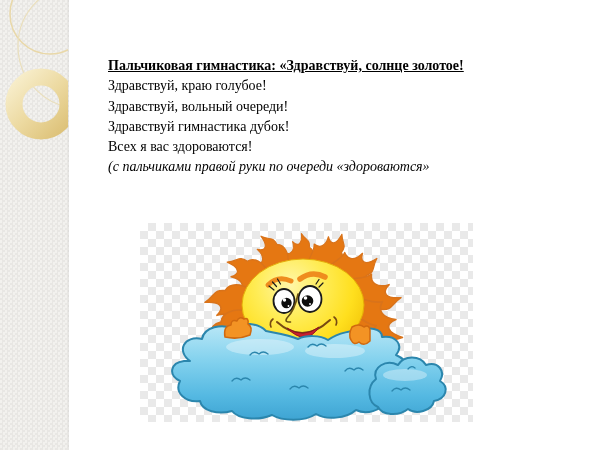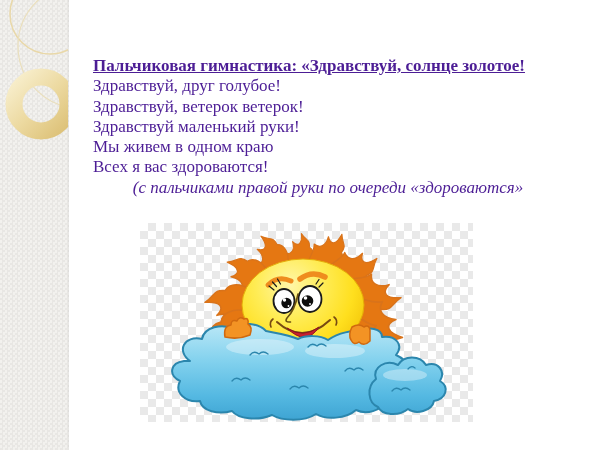--- a/index.html
+++ b/index.html
@@ -14,26 +14,26 @@
   .side-strip{
     position:absolute;left:0;top:0;width:68px;height:450px;
     background-color:#f2f1ee;
     background-image:conic-gradient(rgba(150,145,135,0.10) 90deg,transparent 90deg 180deg,rgba(150,145,135,0.10) 180deg 270deg,transparent 270deg);
     background-size:5px 5px;
     border-right:1px solid rgba(0,0,0,0.04);
   }
   .strip-svg{position:absolute;left:0;top:0;}
   
   .text-block{
-    position:absolute;left:93px;top:56px;width:470px;
-    font-size:17px;line-height:20.3px;color:#4c1d95;
+    position:absolute;left:108px;top:56px;width:470px;
+    font-size:14px;line-height:20.3px;color:#000000;
   }
   .line{white-space:nowrap;}
   .title{font-weight:bold;text-decoration:underline;}
-  .stage{font-style:italic;text-align:center;}
+  .stage{font-style:italic;}
   
   .image-area{
     position:absolute;left:140px;top:223px;width:333px;height:199px;
     background-image:conic-gradient(#e9e9e9 90deg,#ffffff 90deg 180deg,#e9e9e9 180deg 270deg,#ffffff 270deg);
     background-size:16px 16px;
   }
   .image-area svg{display:block;}
 </style>
 </head>
 <body>
@@ -50,24 +50,23 @@
         </linearGradient>
       </defs>
       <circle cx="50" cy="14" r="40" fill="none" stroke="#e9d8a8" stroke-width="1.5"></circle>
       <circle cx="80" cy="46" r="62" fill="none" stroke="#eadfbc" stroke-width="1.2"></circle>
       <circle cx="41" cy="104" r="27" fill="none" stroke="url(#gold)" stroke-width="17"></circle>
     </svg>
   </div>
 
   <div class="text-block">
     <div class="line title">Пальчиковая гимнастика: «Здравствуй, солнце золотое!</div>
-    <div class="line">Здравствуй, друг голубое!</div>
-    <div class="line">Здравствуй, ветерок ветерок!</div>
-    <div class="line">Здравствуй маленький руки!</div>
-    <div class="line">Мы живем в одном краю</div>
+    <div class="line">Здравствуй, краю голубое!</div>
+    <div class="line">Здравствуй, вольный очереди!</div>
+    <div class="line">Здравствуй гимнастика дубок!</div>
     <div class="line">Всех я вас здороваются!</div>
     <div class="line stage">(с пальчиками правой руки по очереди «здороваются»</div>
   </div>
 
   <div class="image-area">
     <svg width="333" height="199" viewBox="0 0 333 199">
       <defs>
         <radialGradient id="rayGrad" gradientUnits="userSpaceOnUse" cx="163" cy="77" r="115">
           <stop offset="0" stop-color="#ffc35e"></stop>
           <stop offset="0.45" stop-color="#f7a43c"></stop>

